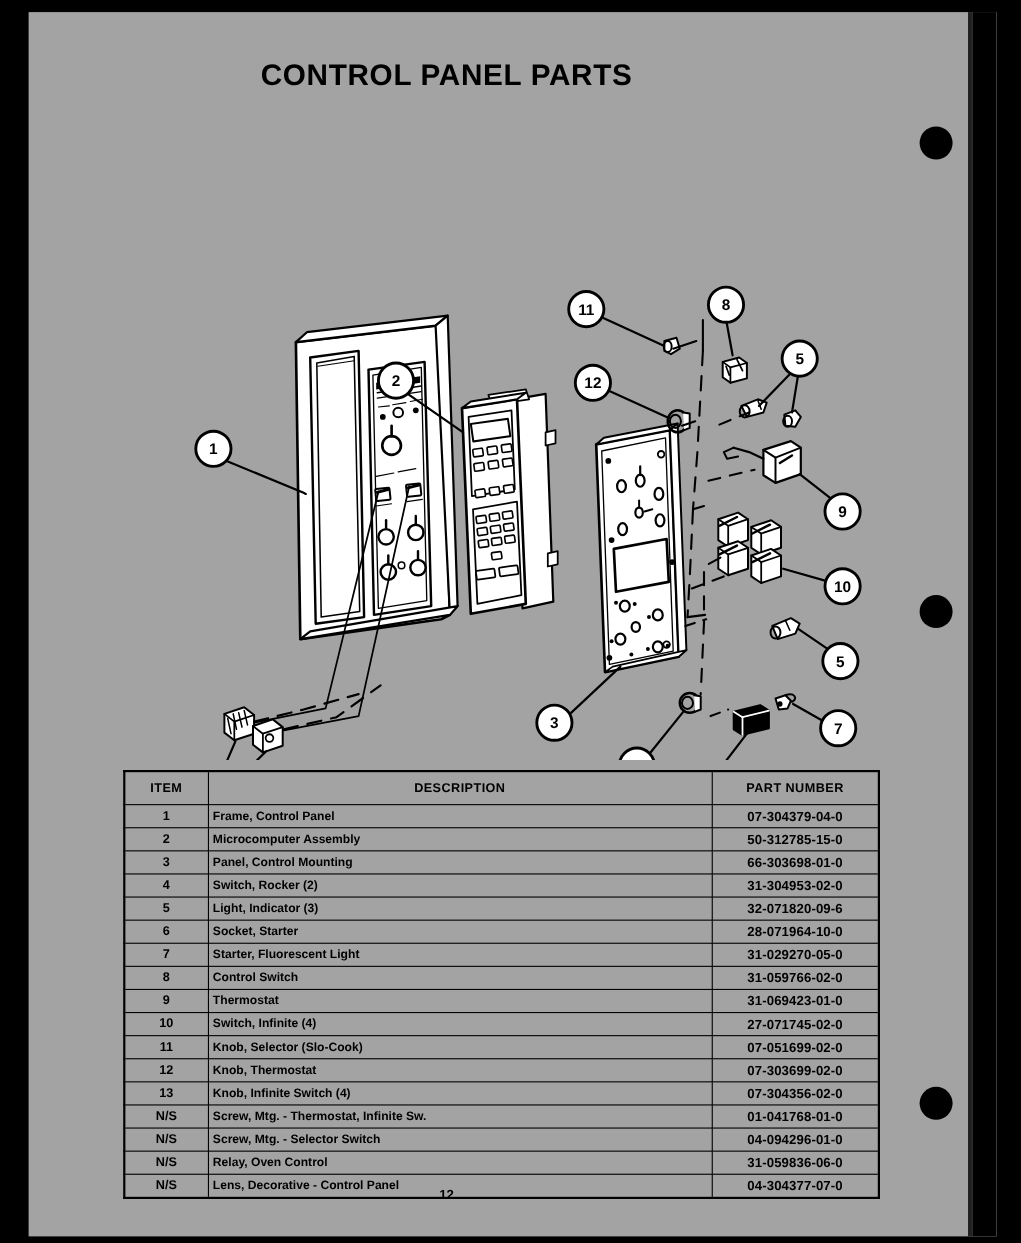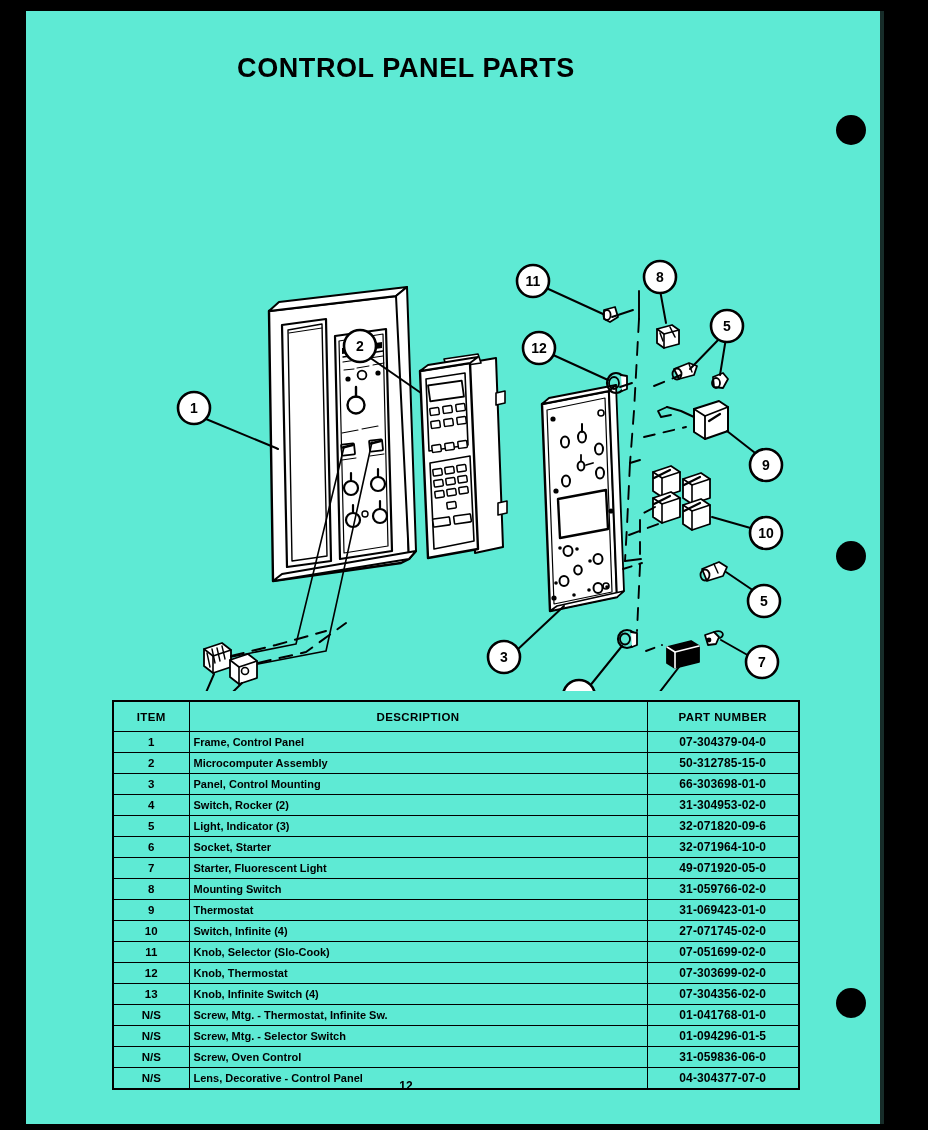--- a/index.html
+++ b/index.html
@@ -13,21 +13,21 @@
     font-family: "Liberation Sans", sans-serif;
     position: relative;
     overflow: hidden;
   }
 
   
   #page-sheet {
     position: absolute;
     left: 26px; top: 11px;
     width: 880px; height: 1113px;
-    background: #5eead4;
+    background: #a3a3a3;
     overflow: hidden;
   }
   
   #scan-edge {
     position: absolute;
     right: 0; top: 0;
     width: 22px; height: 100%;
     background: #000;
   }
   #scan-edge-fade {
@@ -532,30 +532,30 @@
             <td class="part-cell">31-304953-02-0</td>
           </tr>
           <tr>
             <td class="item-cell">5</td>
             <td class="desc-cell">Light, Indicator (3)</td>
             <td class="part-cell">32-071820-09-6</td>
           </tr>
           <tr>
             <td class="item-cell">6</td>
             <td class="desc-cell">Socket, Starter</td>
-            <td class="part-cell">32-071964-10-0</td>
+            <td class="part-cell">28-071964-10-0</td>
           </tr>
           <tr>
             <td class="item-cell">7</td>
             <td class="desc-cell">Starter, Fluorescent Light</td>
-            <td class="part-cell">49-071920-05-0</td>
+            <td class="part-cell">31-029270-05-0</td>
           </tr>
           <tr>
             <td class="item-cell">8</td>
-            <td class="desc-cell">Mounting Switch</td>
+            <td class="desc-cell">Control Switch</td>
             <td class="part-cell">31-059766-02-0</td>
           </tr>
           <tr>
             <td class="item-cell">9</td>
             <td class="desc-cell">Thermostat</td>
             <td class="part-cell">31-069423-01-0</td>
           </tr>
           <tr>
             <td class="item-cell">10</td>
             <td class="desc-cell">Switch, Infinite (4)</td>
@@ -577,25 +577,25 @@
             <td class="part-cell">07-304356-02-0</td>
           </tr>
           <tr>
             <td class="item-cell">N/S</td>
             <td class="desc-cell">Screw, Mtg. - Thermostat, Infinite Sw.</td>
             <td class="part-cell">01-041768-01-0</td>
           </tr>
           <tr>
             <td class="item-cell">N/S</td>
             <td class="desc-cell">Screw, Mtg. - Selector Switch</td>
-            <td class="part-cell">01-094296-01-5</td>
+            <td class="part-cell">04-094296-01-0</td>
           </tr>
           <tr>
             <td class="item-cell">N/S</td>
-            <td class="desc-cell">Screw, Oven Control</td>
+            <td class="desc-cell">Relay, Oven Control</td>
             <td class="part-cell">31-059836-06-0</td>
           </tr>
           <tr>
             <td class="item-cell">N/S</td>
             <td class="desc-cell">Lens, Decorative - Control Panel</td>
             <td class="part-cell">04-304377-07-0</td>
           </tr>
         </tbody>
     </table>
   </div>

